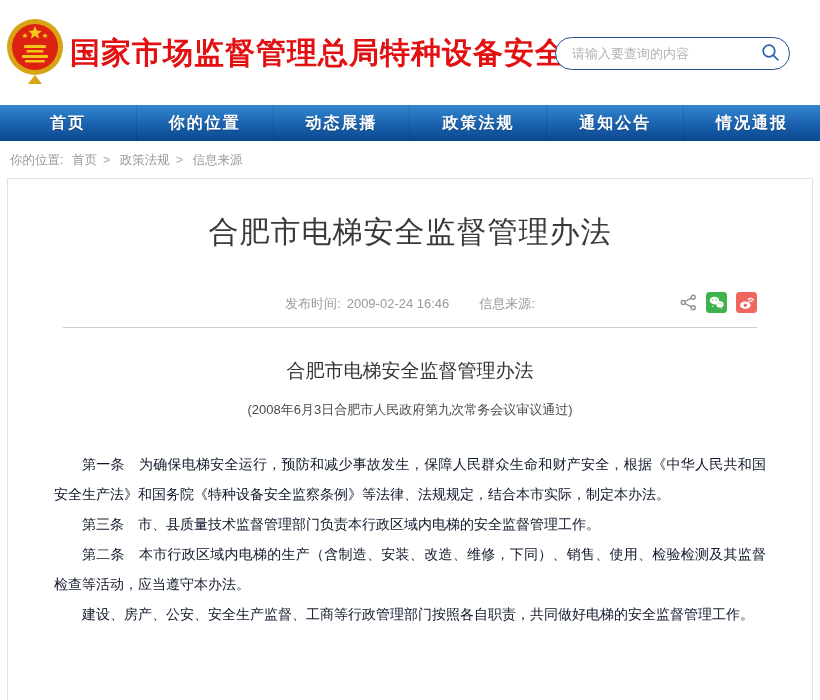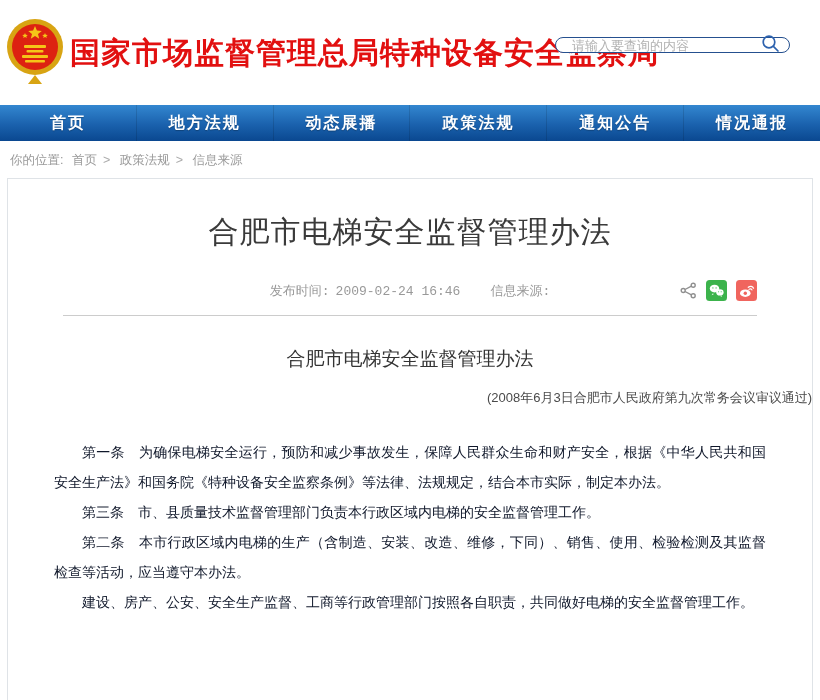--- a/index.html
+++ b/index.html
@@ -14,21 +14,21 @@
   .header { position: relative; height: 105px; background: #fff; }
   .logo { position: absolute; left: 5px; top: 11px; width: 60px; height: 80px; }
   .site-title {
     position: absolute; left: 70px; top: 33px;
     font-size: 30px; font-weight: 900; color: #e21010;
     letter-spacing: 1px; white-space: nowrap;
     text-decoration: none;
   }
   .search-box {
     position: absolute; right: 30px; top: 37px;
-    width: 235px; height: 16px;
+    width: 235px; height: 33px;
     border: 1px solid #25508f; border-radius: 17px;
     display: flex; align-items: center;
     padding: 0 8px 0 14px; background: #fff;
   }
   .search-input {
     flex: 1; border: none; outline: none; background: transparent;
     font-size: 13px; color: #333; min-width: 0;
     font-family: "Liberation Sans", "DejaVu Sans", sans-serif;
   }
   .search-input::placeholder { color: #b3b3b3; }
@@ -57,38 +57,38 @@
   
   .content-box {
     margin: 0 7px; border: 1px solid #dfe3e7; background: #fff;
     height: 560px; padding-top: 33px;
   }
   .article-title {
     margin: 0; text-align: center;
     font-size: 30px; font-weight: 500; color: #3a3a3a; letter-spacing: 1px;
   }
   .meta-row {
-    position: relative; margin-top: 28px; height: 22px; line-height: 22px;
-    text-align: center; font-size: 13px; color: #999; font-family: Liberation Mono, monospace;
+    position: relative; margin-top: 40px; height: 22px; line-height: 22px;
+    text-align: center; font-size: 13px; color: #999;
   }
   .meta-row .meta-time { margin-left: 6px; }
   .meta-row .meta-src { margin-left: 30px; }
   .share-group {
     position: absolute; right: 55px; top: 0;
     display: flex; align-items: center; gap: 9px; height: 22px;
   }
   .share-btn { border: none; background: none; padding: 0; cursor: pointer; display: flex; }
   .divider { border: none; border-top: 1px solid #cccccc; margin: 12px 55px 0; }
 
   .doc-title {
     margin: 30px 0 0; text-align: center;
     font-size: 19px; font-weight: 500; color: #333;
   }
   .doc-subtitle {
-    margin-top: 17px; text-align: right;
+    margin-top: 17px; text-align: center;
     font-size: 13px; color: #4a4a4a;
   }
   .chapter-heading {
     margin-top: 45px; text-align: center;
     font-size: 17px; color: #333; letter-spacing: 1px;
   }
   .body-text { margin: 30px 46px 0; }
   .body-text p {
     margin: 0; font-size: 14px; line-height: 30px; color: #0f172a;
     text-align: justify; text-indent: 2em;
@@ -121,21 +121,21 @@
           <circle cx="9" cy="9" r="5.8"></circle>
           <path d="M13.4 13.4 L18 18" stroke-linecap="round"></path>
         </svg>
       </span>
     </button>
   </div>
 </div>
 
 <div class="nav">
   <a class="nav-item">首页</a>
-  <a class="nav-item">地方法规</a>
+  <a class="nav-item">你的位置</a>
   <a class="nav-item">动态展播</a>
   <a class="nav-item">政策法规</a>
   <a class="nav-item">通知公告</a>
   <a class="nav-item">情况通报</a>
 </div>
 
 <div class="breadcrumb">
   <span>你的位置:</span>
   <a>首页</a><span class="crumb-sep">&gt;</span>
   <a>政策法规</a><span class="crumb-sep">&gt;</span>

